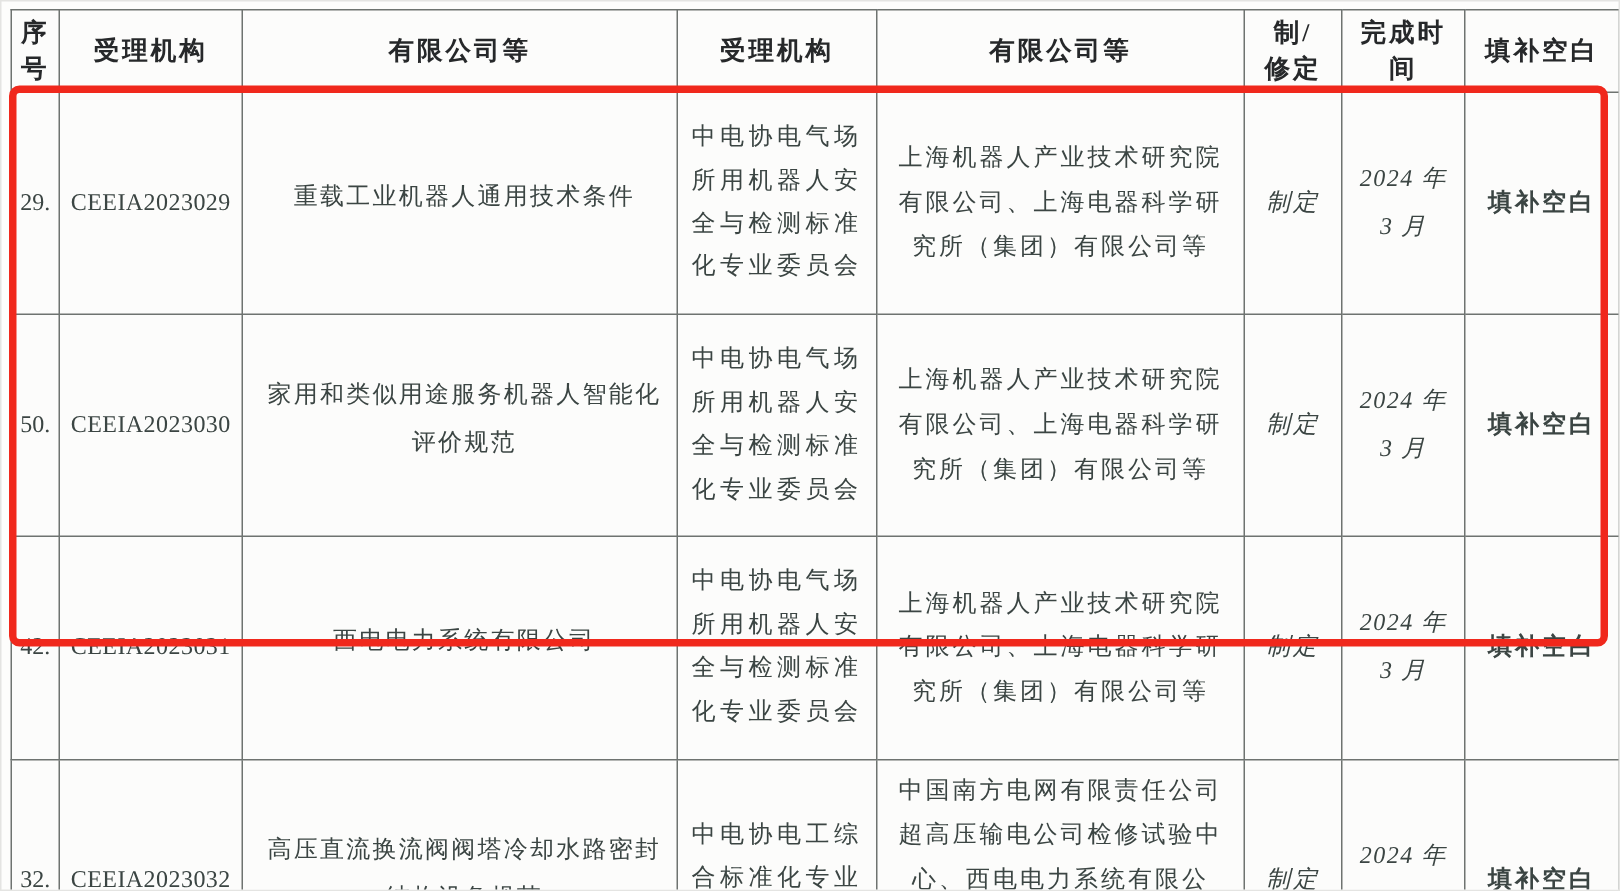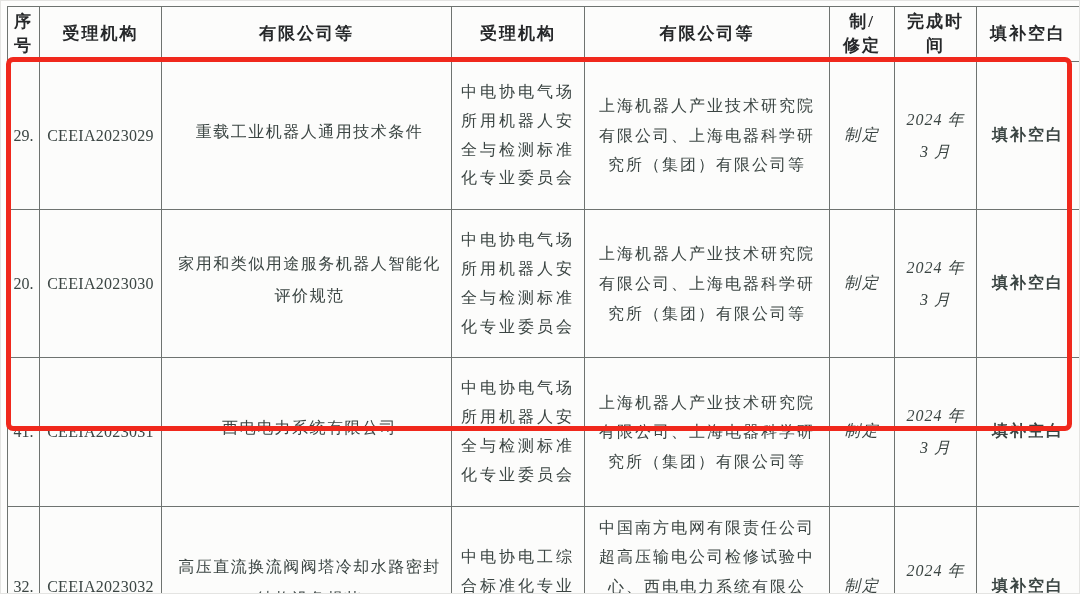--- a/index.html
+++ b/index.html
@@ -120,33 +120,33 @@
       <td class="cell-name">重载工业机器人通用技术条件</td>
       <td class="cell-agency">中电协电气场所用机器人安全与检测标准化专业委员会</td>
       <td class="cell-drafter">上海机器人产业技术研究院有限公司、上海电器科学研究所（集团）有限公司等</td>
       <td class="cell-mode">制定</td>
       <td class="cell-time">2024 年
 3 月</td>
       <td class="cell-type">填补空白</td>
     </tr>
 
     <tr class="row-30">
-      <td class="cell-no">20.</td>
+      <td class="cell-no">50.</td>
       <td class="cell-plan">CEEIA2023030</td>
       <td class="cell-name">家用和类似用途服务机器人智能化评价规范</td>
       <td class="cell-agency">中电协电气场所用机器人安全与检测标准化专业委员会</td>
       <td class="cell-drafter">上海机器人产业技术研究院有限公司、上海电器科学研究所（集团）有限公司等</td>
       <td class="cell-mode">制定</td>
       <td class="cell-time">2024 年
 3 月</td>
       <td class="cell-type">填补空白</td>
     </tr>
 
     <tr class="row-31">
-      <td class="cell-no">41.</td>
+      <td class="cell-no">42.</td>
       <td class="cell-plan">CEEIA2023031</td>
       <td class="cell-name">西电电力系统有限公司</td>
       <td class="cell-agency">中电协电气场所用机器人安全与检测标准化专业委员会</td>
       <td class="cell-drafter">上海机器人产业技术研究院有限公司、上海电器科学研究所（集团）有限公司等</td>
       <td class="cell-mode">制定</td>
       <td class="cell-time">2024 年
 3 月</td>
       <td class="cell-type">填补空白</td>
     </tr>
 

